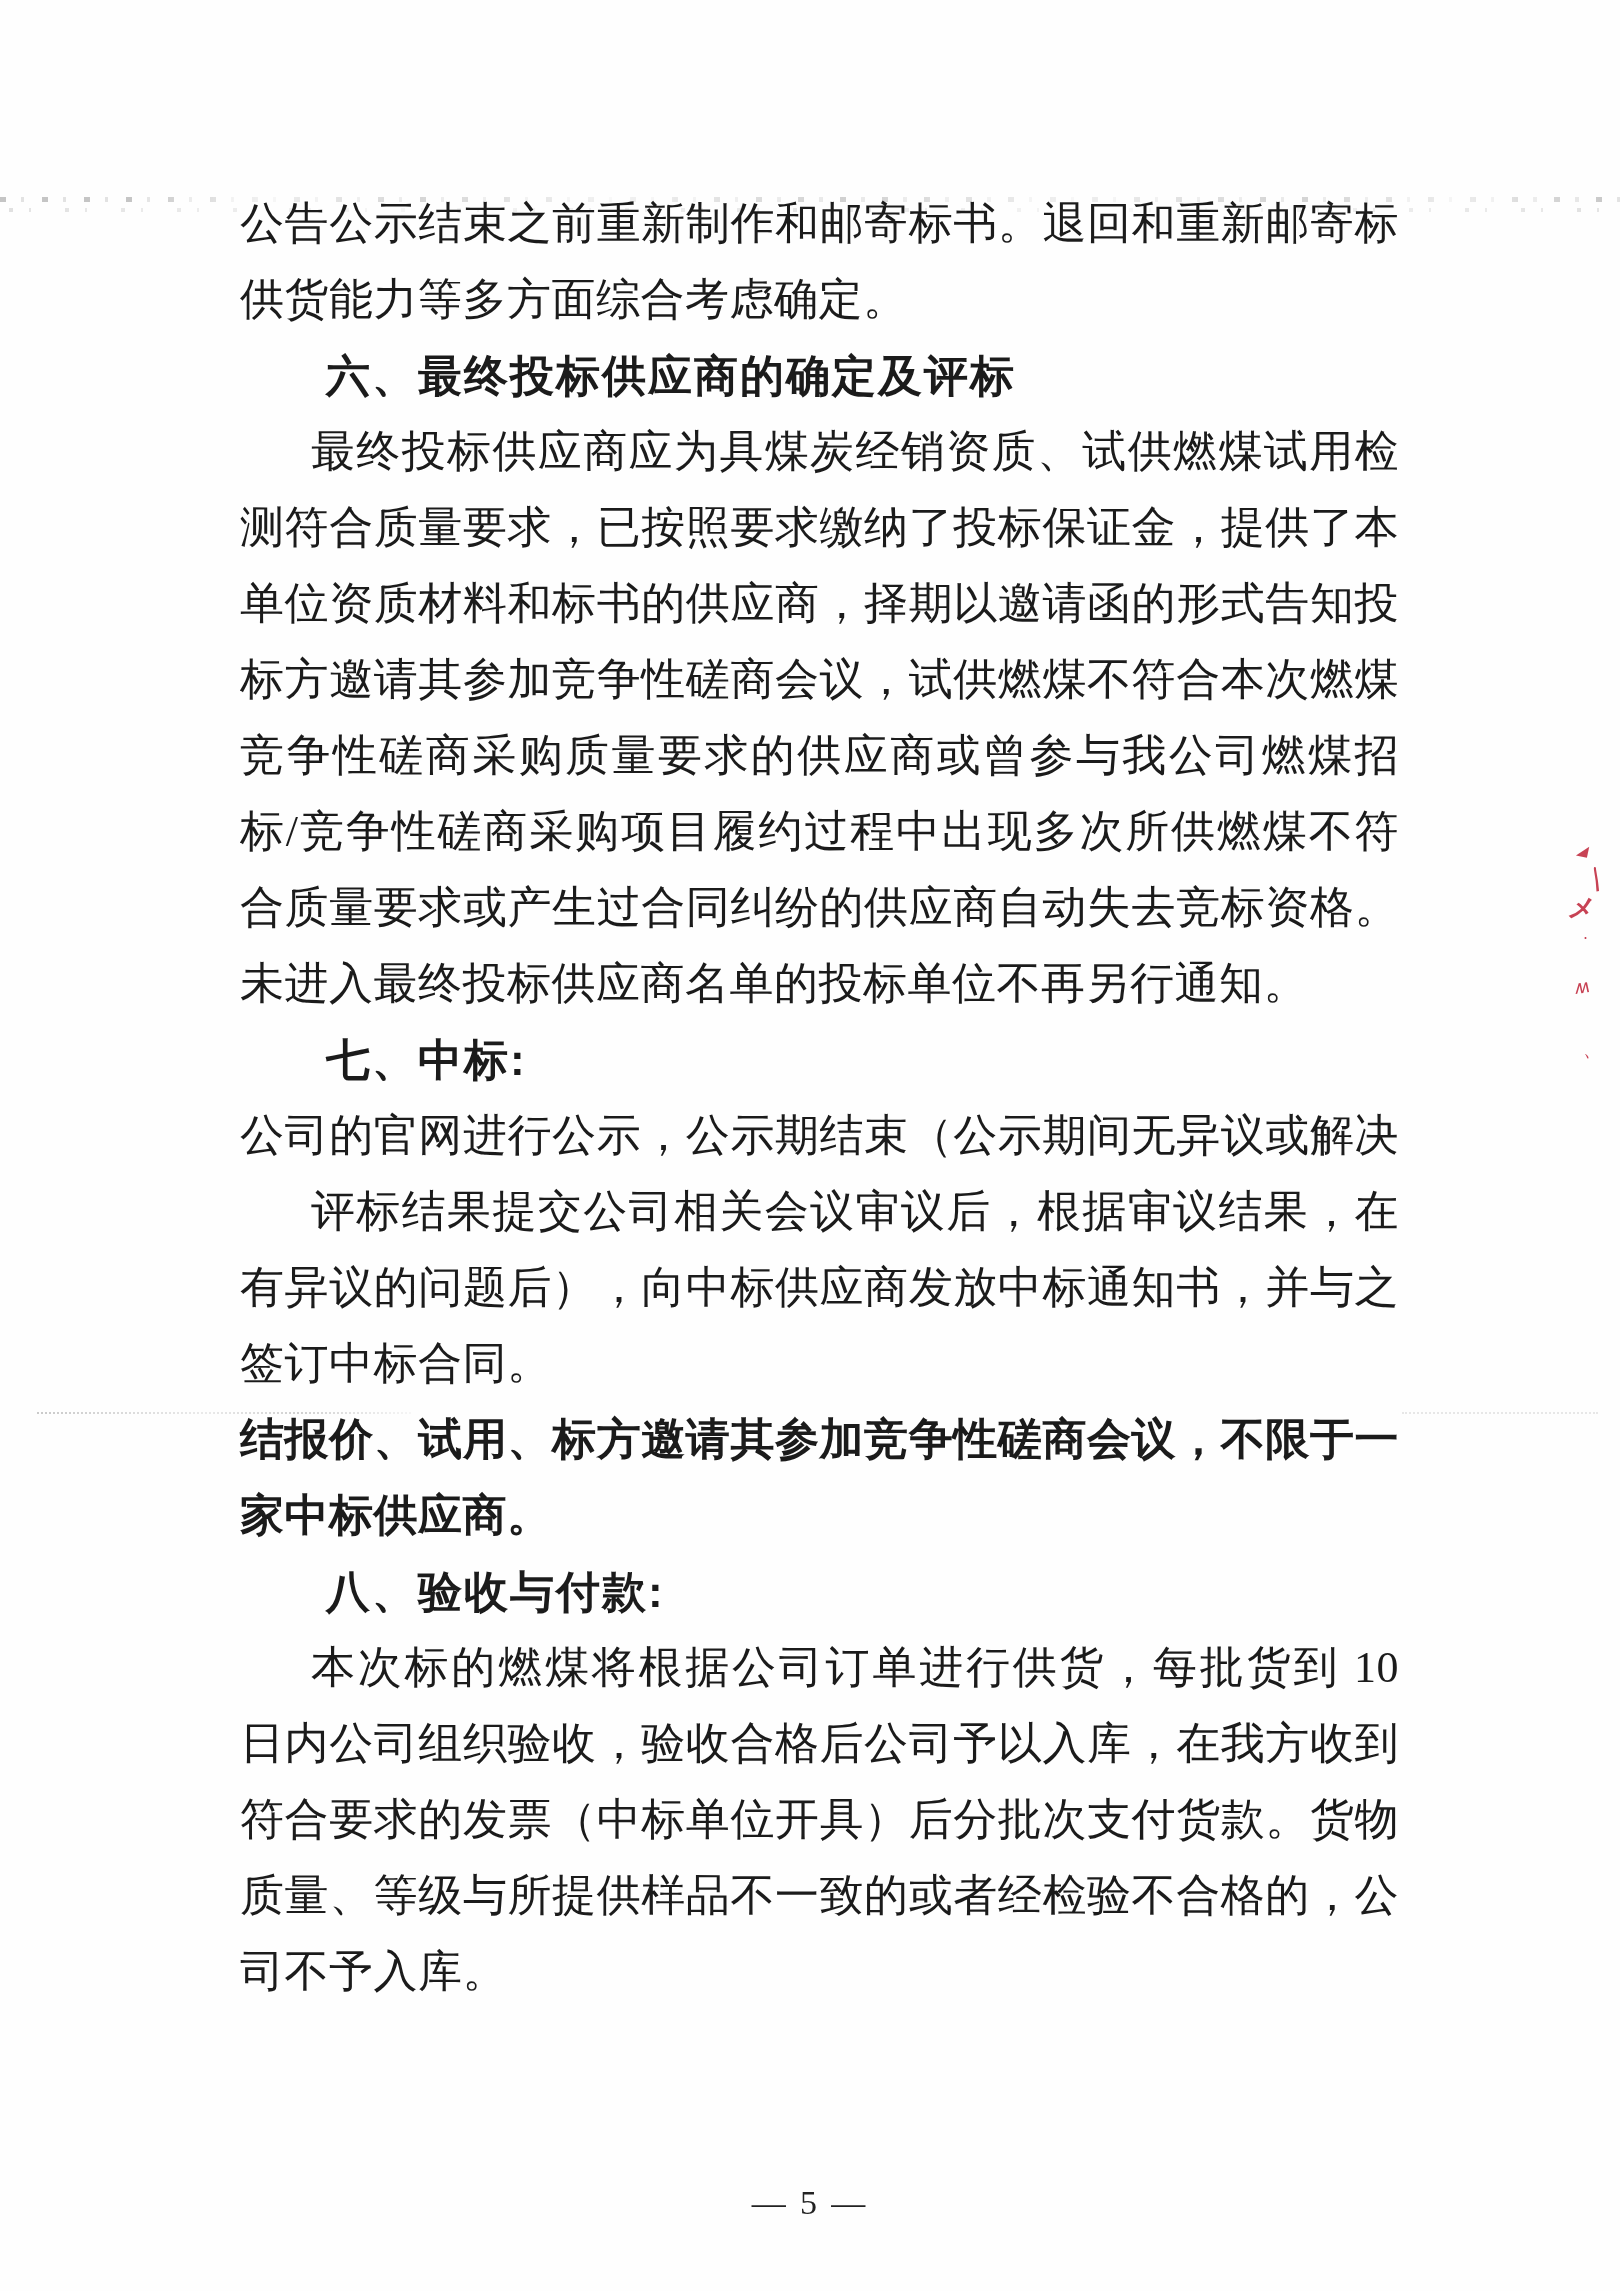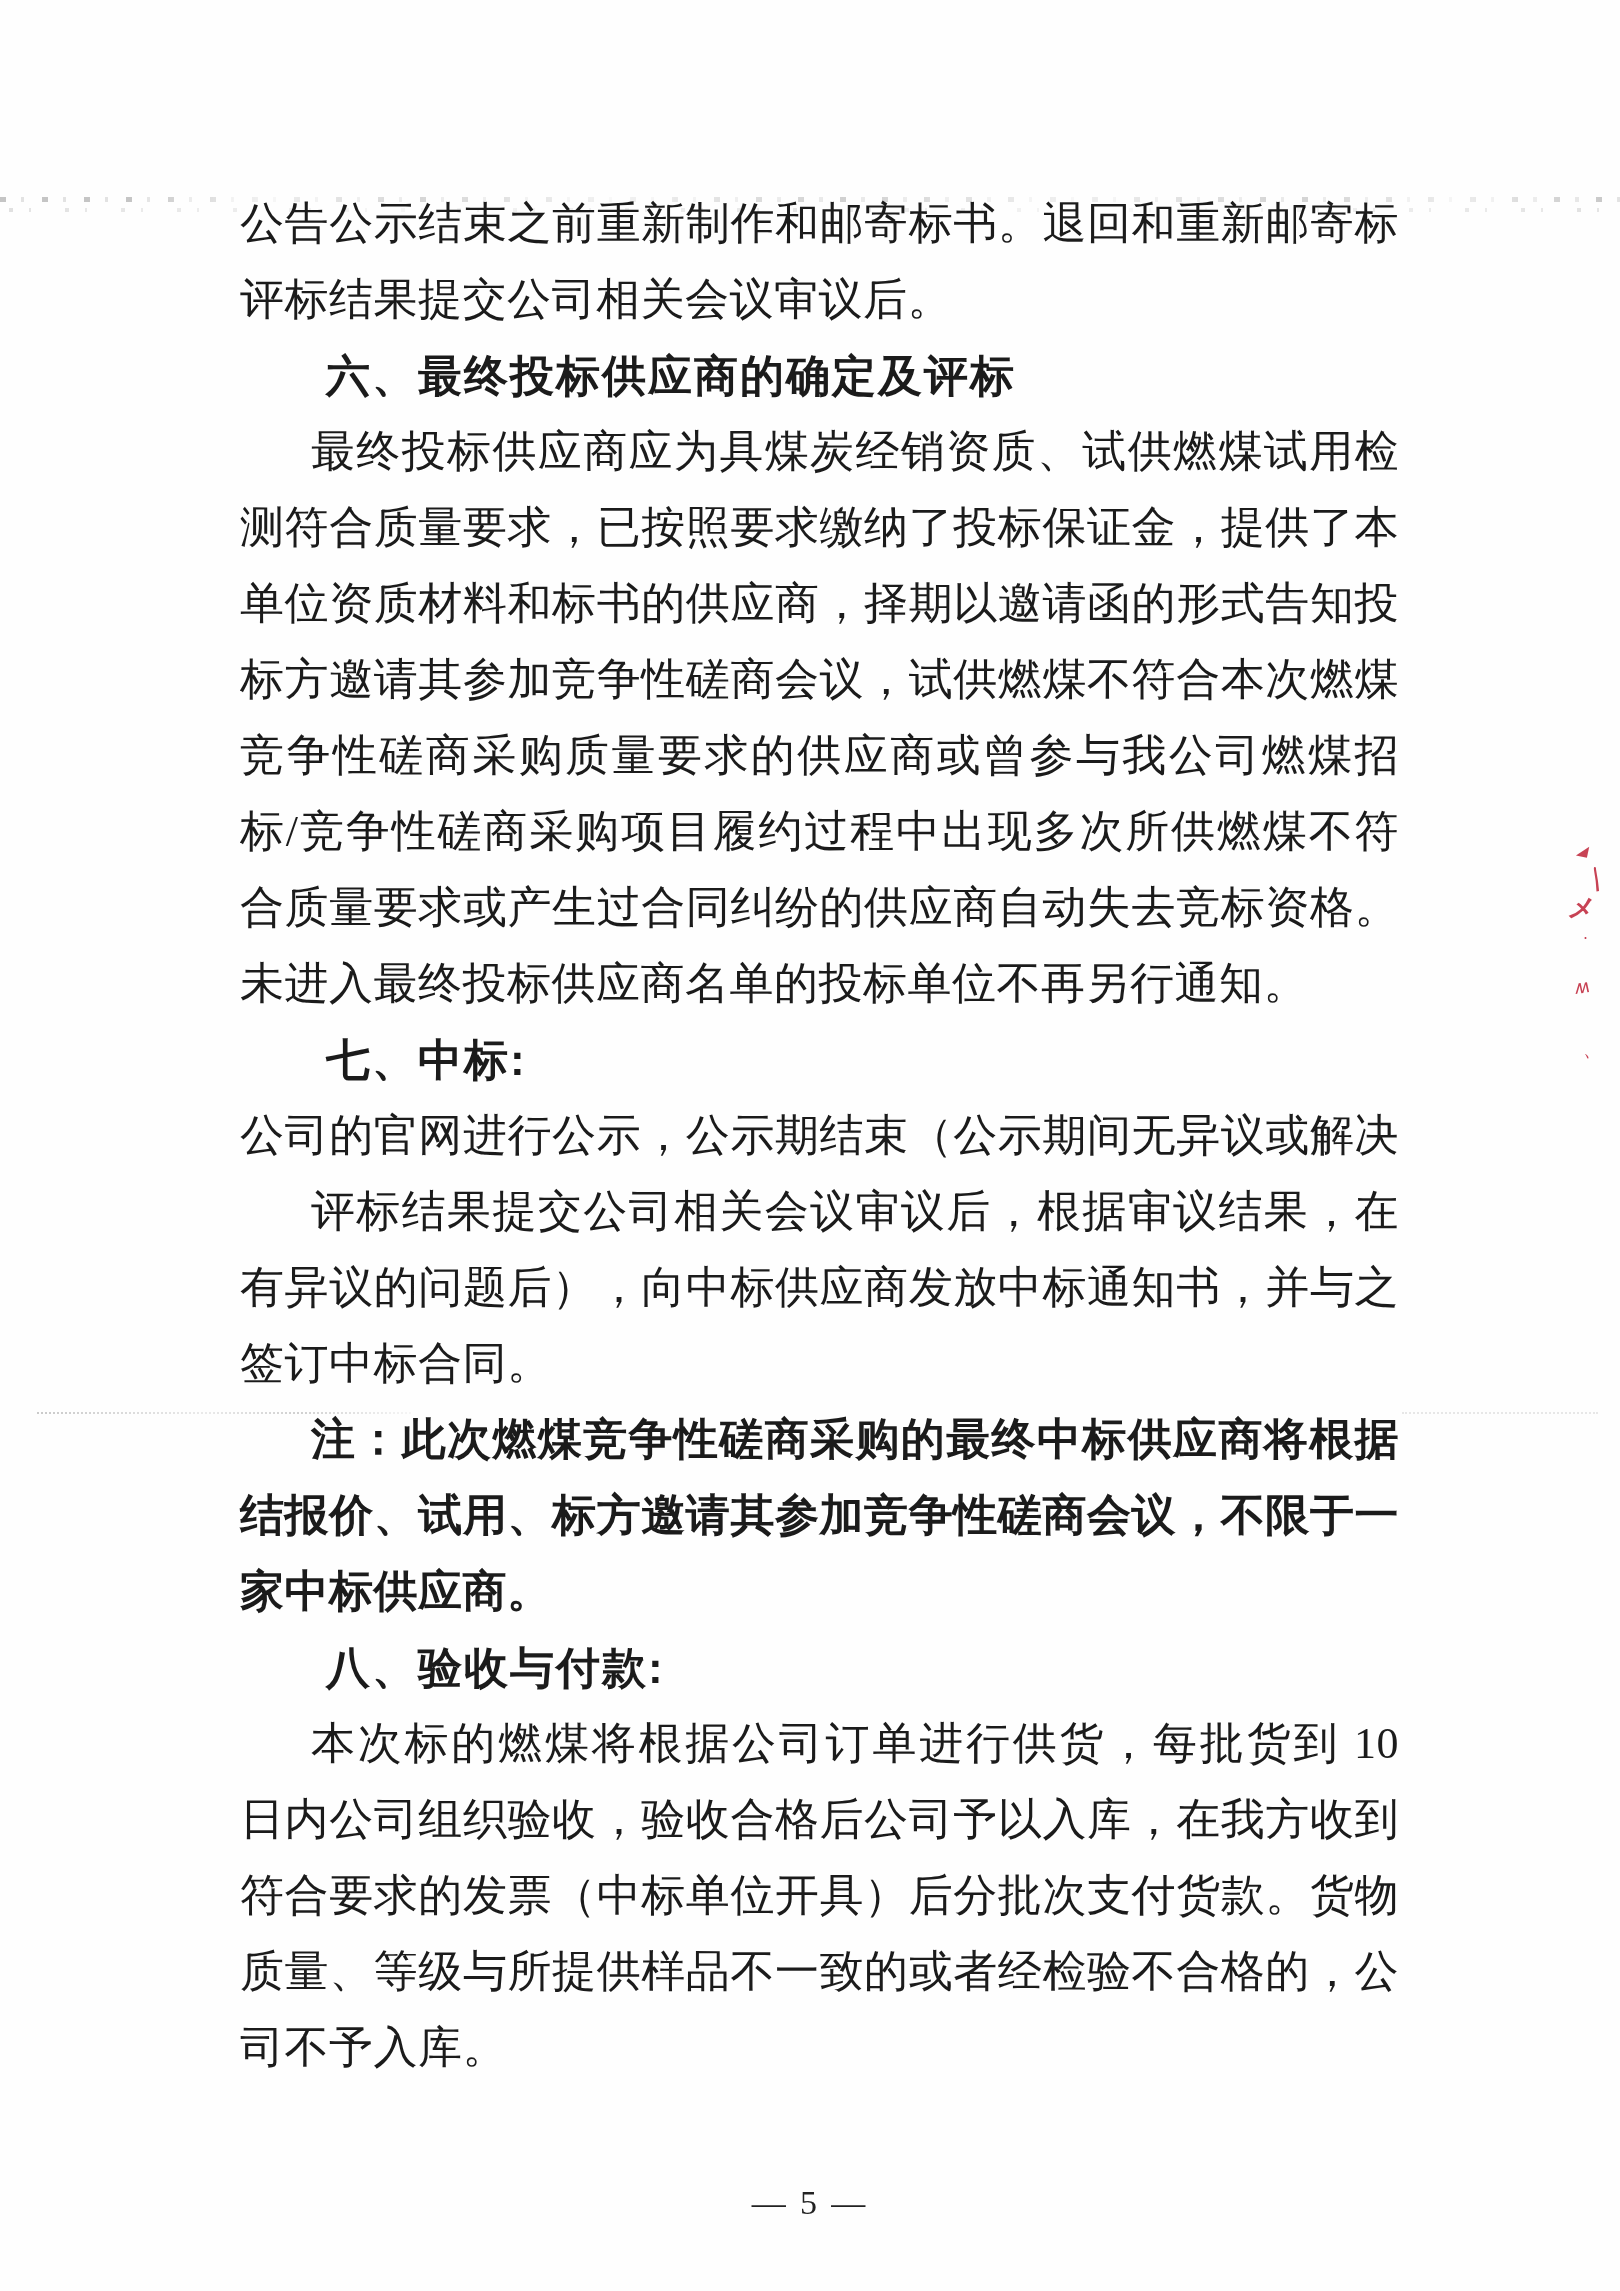--- a/index.html
+++ b/index.html
@@ -99,36 +99,35 @@
 </head>
 <body>
 
 <div class="page">
 
   <div class="noise-a"></div>
   <div class="noise-b"></div>
 
   <div class="text-block">
     <div class="line">公告公示结束之前重新制作和邮寄标书。退回和重新邮寄标</div>
-    <div class="line end">评标结果提交公司相关会议审议后。</div>
+    <div class="line end">供货能力等多方面综合考虑确定。</div>
     <div class="line head">六、最终投标供应商的确定及评标</div>
     <div class="line ind">最终投标供应商应为具煤炭经销资质、试供燃煤试用检</div>
     <div class="line">测符合质量要求，已按照要求缴纳了投标保证金，提供了本</div>
     <div class="line">单位资质材料和标书的供应商，择期以邀请函的形式告知投</div>
     <div class="line">标方邀请其参加竞争性磋商会议，试供燃煤不符合本次燃煤</div>
     <div class="line">竞争性磋商采购质量要求的供应商或曾参与我公司燃煤招</div>
     <div class="line">标/竞争性磋商采购项目履约过程中出现多次所供燃煤不符</div>
     <div class="line">合质量要求或产生过合同纠纷的供应商自动失去竞标资格。</div>
     <div class="line end">未进入最终投标供应商名单的投标单位不再另行通知。</div>
     <div class="line head">七、中标:</div>
     <div class="line">公司的官网进行公示，公示期结束（公示期间无异议或解决</div>
     <div class="line ind">评标结果提交公司相关会议审议后，根据审议结果，在</div>
     <div class="line">有异议的问题后），向中标供应商发放中标通知书，并与之</div>
     <div class="line end">签订中标合同。</div>
-    <div class="line note ind">注：此次燃煤竞争性磋商采购的最终中标供应商将根据</div>
     <div class="line note">结报价、试用、标方邀请其参加竞争性磋商会议，不限于一</div>
     <div class="line note end">家中标供应商。</div>
     <div class="line head">八、验收与付款:</div>
     <div class="line ind">本次标的燃煤将根据公司订单进行供货，每批货到 10</div>
     <div class="line">日内公司组织验收，验收合格后公司予以入库，在我方收到</div>
     <div class="line">符合要求的发票（中标单位开具）后分批次支付货款。货物</div>
     <div class="line">质量、等级与所提供样品不一致的或者经检验不合格的，公</div>
     <div class="line end">司不予入库。</div>
   </div>
 

